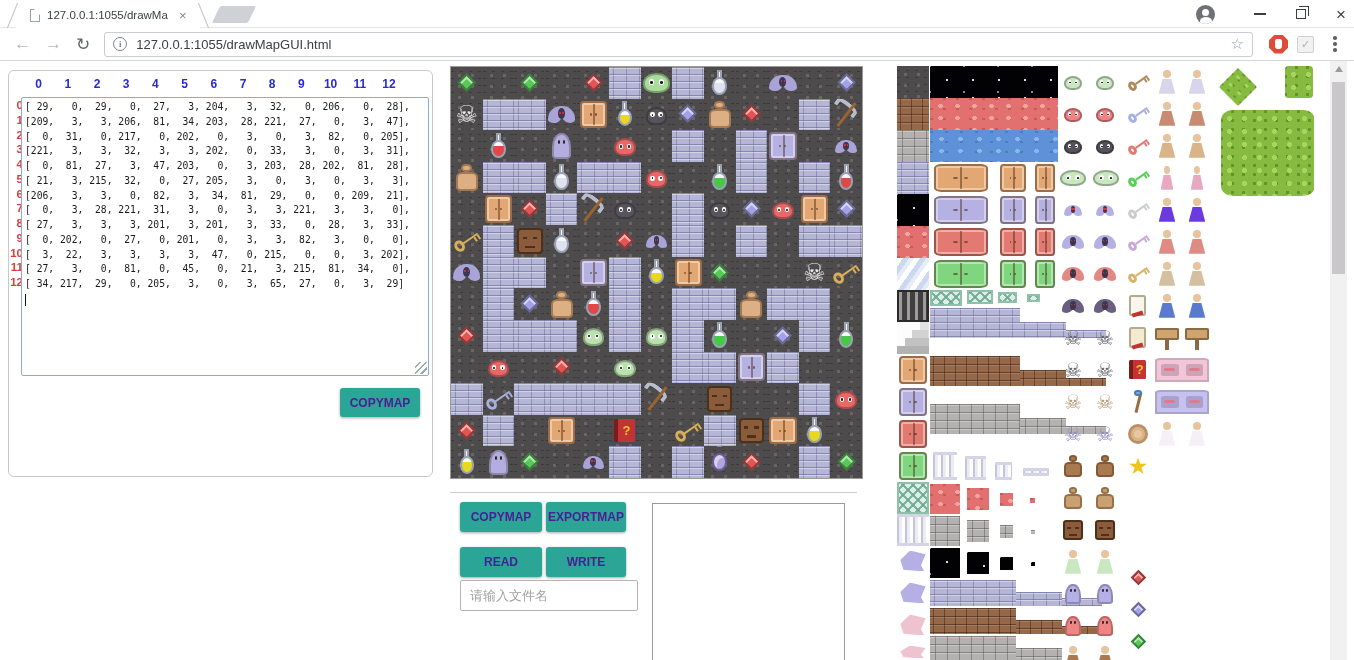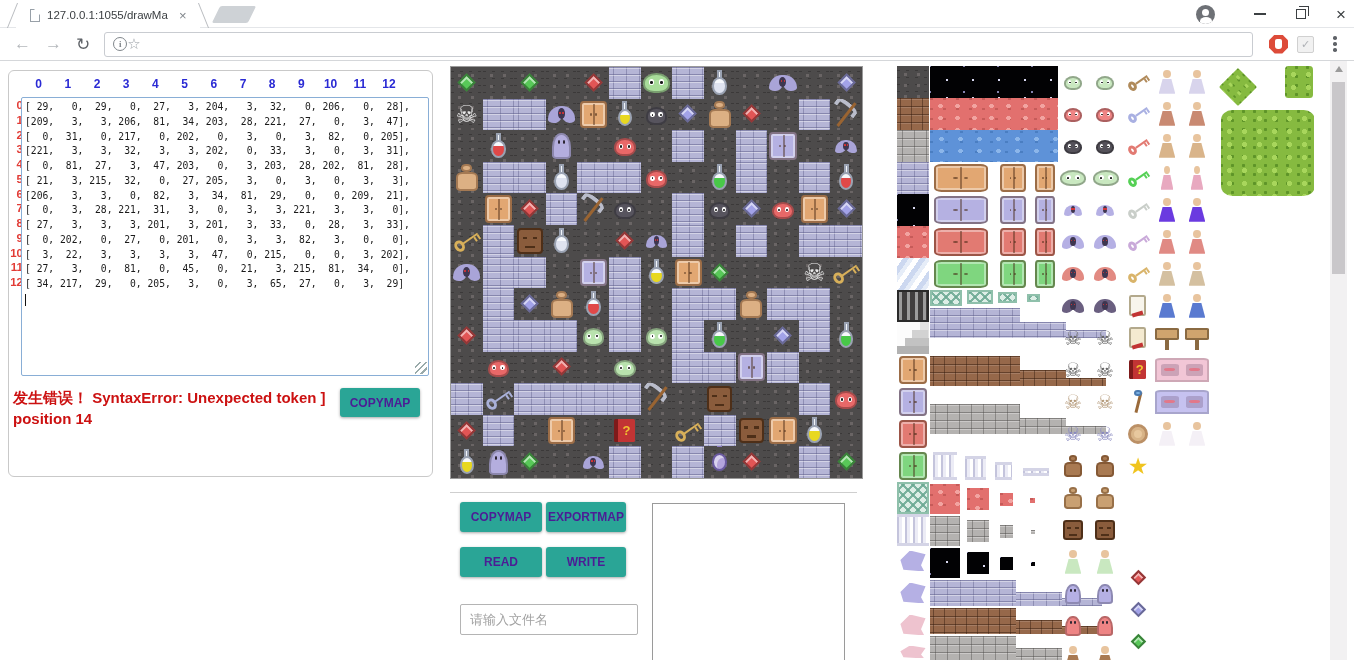--- a/index.html
+++ b/index.html
@@ -201,21 +201,21 @@
     background-image:radial-gradient(#a8d65c 24%,transparent 26%), radial-gradient(#5e9428 20%,transparent 22%);
     background-size:15px 13px, 11px 9px; background-position:1px 2px, 6px 6px; }
   .sp-tree.treeD { transform:rotate(45deg) scale(.8); border-radius:6%; }
 
   
   .hr-line { position:absolute; left:450px; top:492px; width:407px; height:1px; background:#cfcfcf; }
   .clearmap  { position:absolute; left:460px; top:502px; width:82px; height:30px; }
   .exportmap { position:absolute; left:546px; top:502px; width:80px; height:30px; }
   .readbtn   { position:absolute; left:460px; top:547px; width:82px; height:30px; }
   .writebtn  { position:absolute; left:546px; top:547px; width:80px; height:30px; }
-  .file-input { position:absolute; left:460px; top:604px; width:178px; height:31px; border:1px solid #b4b4b4;
+  .file-input { position:absolute; left:460px; top:580px; width:178px; height:31px; border:1px solid #b4b4b4;
     border-radius:2px; padding:12px 9px; font-size:13px; font-family:"Liberation Sans", sans-serif; color:#333; outline:none; }
   .file-input::placeholder { color:#a2a2a2; }
   .outbox { position:absolute; left:652px; top:503px; width:193px; height:170px; border:1px solid #9a9a9a; background:#fff; }
 
   
   .tileset { position:absolute; left:897px; top:66px; width:417px; height:594px; overflow:hidden; cursor:pointer; }
   .ts-block { position:absolute; }
 
   
   .scrollbar { position:absolute; left:1330px; top:61px; width:17px; height:599px; background:#f2f1f2; }
@@ -240,20 +240,21 @@
       <span class="wc-restore"></span>
       <span class="wc-close">×</span>
     </div>
   </div>
   <div class="toolbar">
     <span class="nav-ic">←</span>
     <span class="nav-ic">→</span>
     <span class="nav-ic reload">↻</span>
     <div class="omnibox">
       <span class="info-icon">i</span>
+      <span class="url-text">127.0.0.1:1055/drawMapGUI.html</span>
       <span class="star-icon">☆</span>
     </div>
     <span class="ext-hand"></span>
     <span class="ext-check">✓</span>
     <span class="menu-dots">
         <i></i>
         <i></i>
         <i></i>
       </span>
   </div>
@@ -298,21 +299,20 @@
 [ 21,   3, 215,  32,   0,  27, 205,   3,   0,   3,   0,   3,   3],
 [206,   3,   3,   0,  82,   3,  34,  81,  29,   0,   0, 209,  21],
 [  0,   3,  28, 221,  31,   3,   0,   3,   3, 221,   3,   3,   0],
 [ 27,   3,   3,   3, 201,   3, 201,   3,  33,   0,  28,   3,  33],
 [  0, 202,   0,  27,   0, 201,   0,   3,   3,  82,   3,   0,   0],
 [  3,  22,   3,   3,   3,   3,  47,   0, 215,   0,   0,   3, 202],
 [ 27,   3,   0,  81,   0,  45,   0,  21,   3, 215,  81,  34,   0],
 [ 34, 217,  29,   0, 205,   3,   0,   3,  65,  27,   0,   3,  29]</textarea>
   <div class="ta-grip"></div>
   <div class="caret"></div>
-  <div class="error-msg">发生错误！ SyntaxError: Unexpected token ] position 14</div>
   <button class="btn copymap">COPYMAP</button>
 </div>
 
 <div class="map" id="mapGrid">
     <div class="mcell">
       <div class="tex tex-darkstone"></div>
       <div class="spwrap">
         <div class="sp-gem" style="background:#58c858"></div>
       </div>
     </div>

